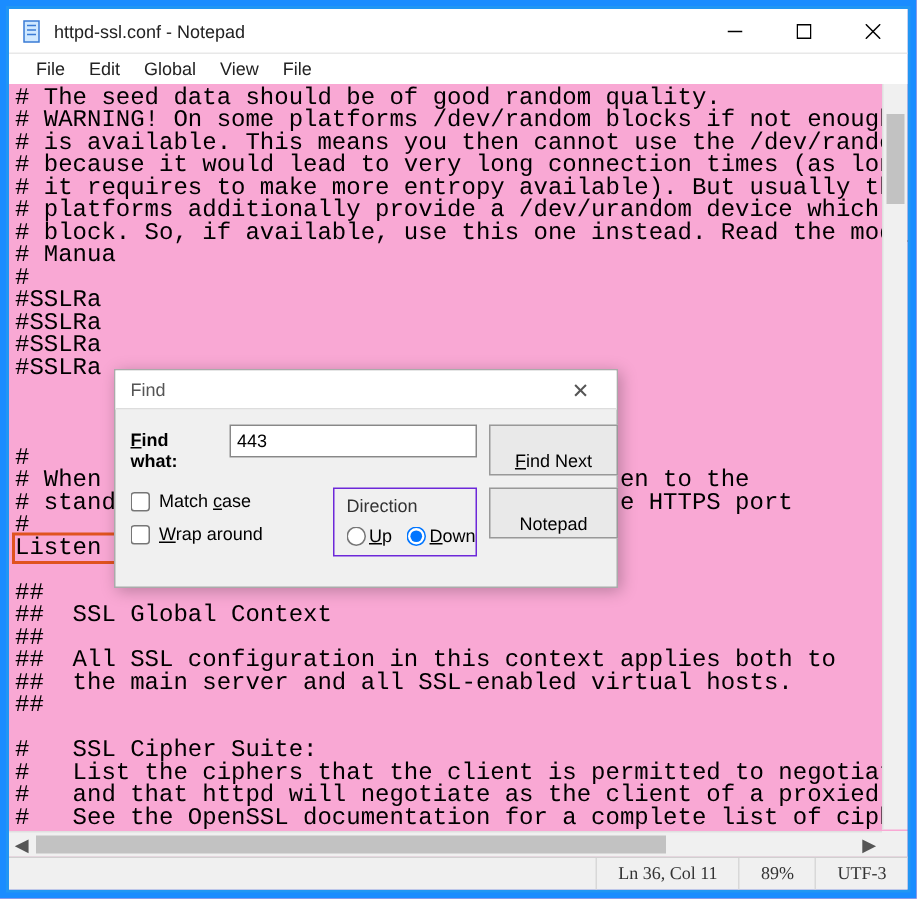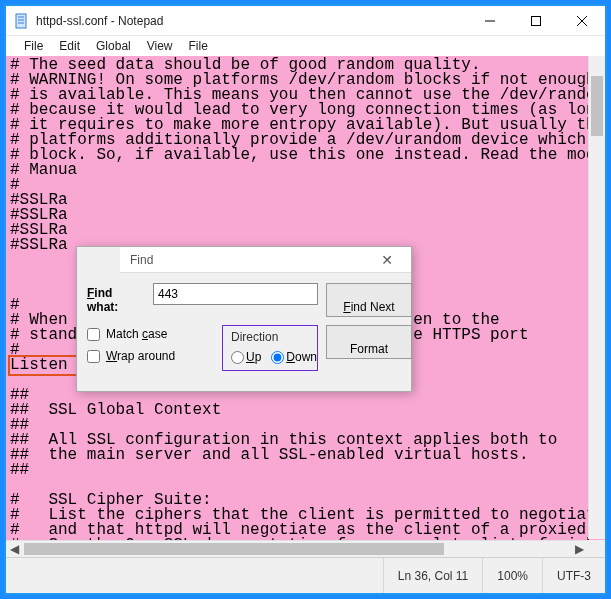--- a/index.html
+++ b/index.html
@@ -55,23 +55,23 @@
   }
   .hscroll .thumb {
     position:absolute; top:2px; bottom:2px; left:2px; width:420px;
     background:#c2c2c2;
   }
   .hscroll .arrow { position:absolute; top:0; bottom:0; width:17px; display:flex; align-items:center; justify-content:center; color:#555;}
   .hscroll .arrow.left{left:0}
   .hscroll .arrow.right{right:0}
   .corner { position:absolute; right:0; bottom:0; width:17px; height:17px; background:#f0f0f0;}
   .statusbar {
-    height:36px; display:flex; align-items:stretch;
+    height:22px; display:flex; align-items:stretch;
     background:#f0f0f0; border-top:1px solid #d0d0d0;
-    font-size:12px; color:#333;
+    font-size:12px; color:#333;font-family:Liberation Serif, serif;
   }
   .statusbar .spacer{flex:1;border-right:1px solid #d8d8d8;}
   .statusbar .cell{
     padding:0 14px; display:flex; align-items:center;
     border-right:1px solid #d8d8d8;
   }
   .statusbar .cell:last-child{border-right:none;}
   .sel {
     background:#d0e7ff; color:#000;
   }
@@ -81,21 +81,21 @@
   }
   
   .find-dialog {
     position:absolute; left:70px; top:190px; width:336px;
     background:#f0f0f0; border:1px solid #aaa;
     box-shadow:2px 2px 10px rgba(0,0,0,0.25);
     font-size:12px;
   }
   .find-titlebar {
     height:26px; display:flex; align-items:center; padding:0 6px 0 10px;
-    background:#fff; border-bottom:1px solid #ddd;margin-left:43px;
+    background:#fff; border-bottom:1px solid #ddd;
   }
   .find-titlebar .t { flex:1; color:#555; }
   .find-close { width:36px; text-align:center; color:#555; font-size:14px;}
   .find-body {
     padding:10px 10px 12px 10px;
     display:grid;
     grid-template-columns:58px 1fr 86px;
     grid-template-rows:auto auto auto;
     column-gap:8px; row-gap:8px;
   }
@@ -241,24 +241,24 @@
                 <input type="radio" name="dir" style="">
                 <span><span class="ul">U</span>p</span>
               </label>
             <label>
                 <input type="radio" name="dir" checked="" style="">
                 <span><span class="ul">D</span>own</span>
               </label>
           </div>
         </div>
 
-        <button class="find-btn" style="grid-column:3; grid-row:2;">Format</button>
+        <button class="find-btn" style="grid-column:3; grid-row:2;">Notepad</button>
       </div>
     </div>
   </div>
 
   <div class="statusbar">
     <div class="spacer"></div>
     <div class="cell">Ln 36, Col 11</div>
-    <div class="cell">100%</div>
+    <div class="cell">89%</div>
     <div class="cell">UTF-3</div>
   </div>
 </div>
 
 </body></html>

